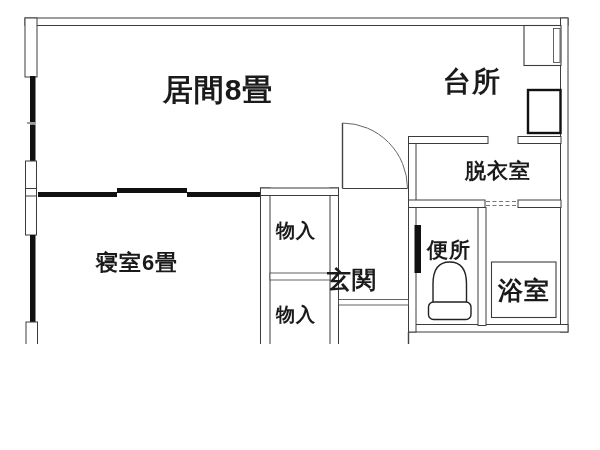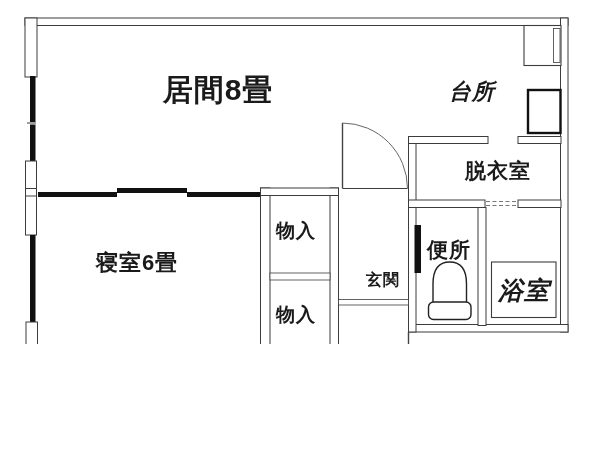--- a/index.html
+++ b/index.html
@@ -20,28 +20,28 @@
   .fix { fill:#ffffff; stroke:var(--line); stroke-width:1.1; }
   .fixthin { fill:#ffffff; stroke:var(--line); stroke-width:0.8; }
   .stove { fill:#ffffff; stroke:var(--solid); stroke-width:2.4; }
   .toilet { fill:#ffffff; stroke:#222222; stroke-width:1.4; }
   
   .lbl {
     position:absolute; transform:translate(-50%,-50%);
     color:var(--text); font-weight:600; white-space:nowrap; letter-spacing:1px;
   }
   .lbl-living   { left:218px; top:90px;  font-size:30px; }
-  .lbl-kitchen  { left:472px; top:92px;  font-size:22px;font-style:italic; }
+  .lbl-kitchen  { left:472px; top:82px;  font-size:28px; }
   .lbl-dressing { left:498px; top:171px; font-size:21px;text-align:right; }
   .lbl-bedroom  { left:137px; top:263px; font-size:22px; }
   .lbl-storage1 { left:296px; top:231px; font-size:19px; }
   .lbl-storage2 { left:296px; top:315px; font-size:19px; }
-  .lbl-entrance { left:383px; top:280px; font-size:16px; }
+  .lbl-entrance { left:352px; top:280px; font-size:24px; }
   .lbl-toilet   { left:449px; top:250px; font-size:21px; }
-  .lbl-bath     { left:524px; top:290px; font-size:25px;font-style:italic; }
+  .lbl-bath     { left:524px; top:290px; font-size:25px; }
 </style>
 </head>
 <body>
 
 <div id="plan">
   <svg width="600" height="450" viewBox="0 0 600 450">
 
     <g>
       <rect class="w" x="25" y="18" width="543" height="7.5"></rect>
       <rect class="w" x="560.5" y="18" width="7.5" height="314"></rect>

